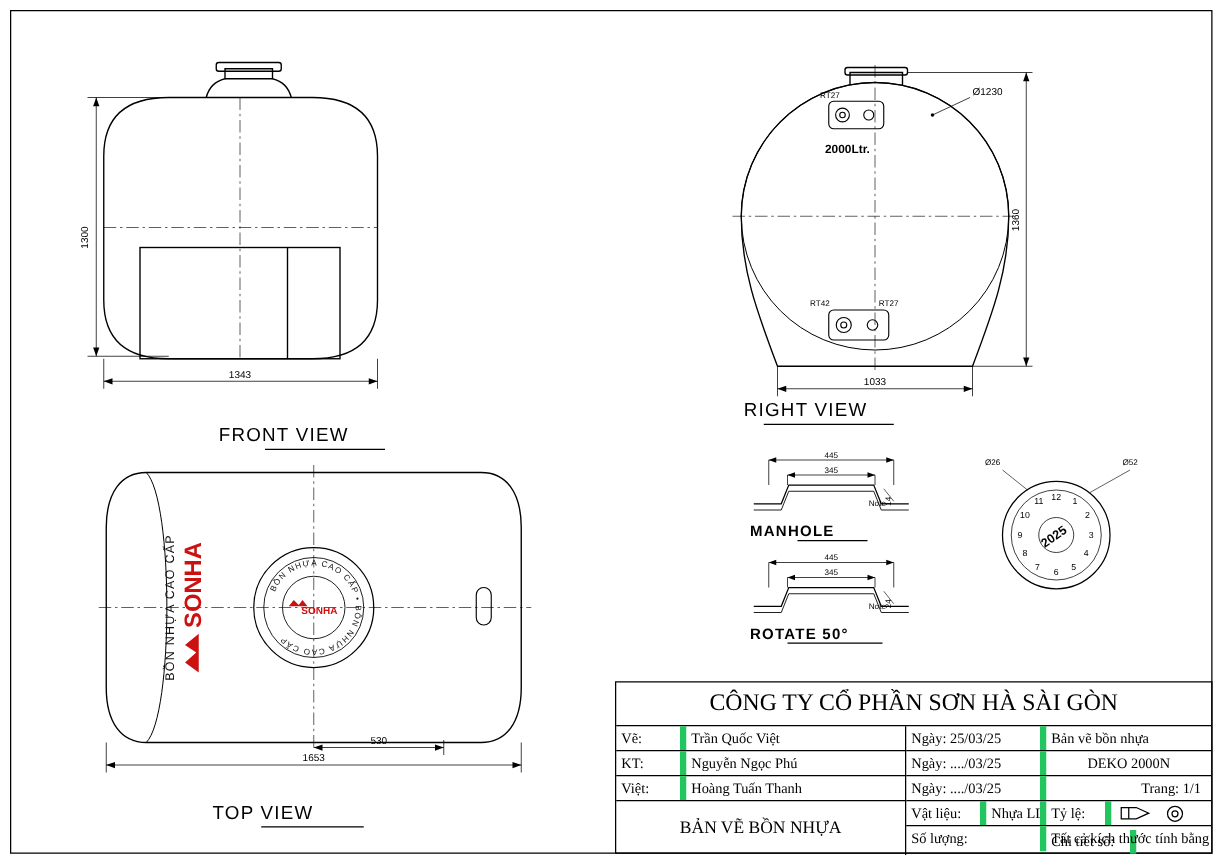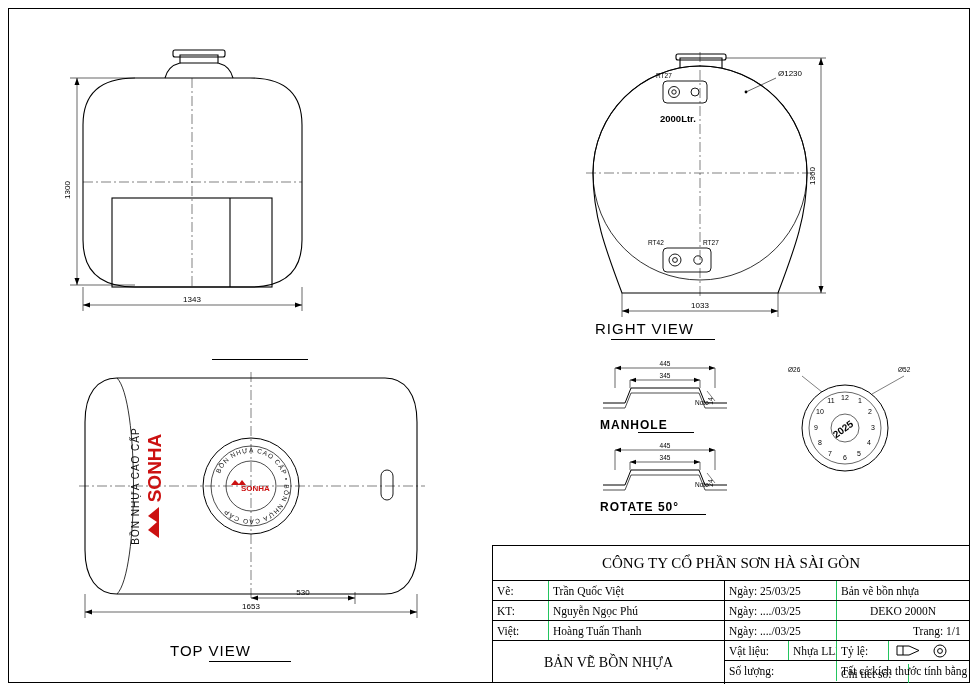--- a/index.html
+++ b/index.html
@@ -8,28 +8,28 @@
   .frame{position:absolute;left:8px;top:8px;width:962px;height:675px;border:1.5px solid #000;box-sizing:border-box;}
   .abs{position:absolute;}
   svg{display:block;}
   .viewlabel{font-family:"Liberation Sans",sans-serif;letter-spacing:1px;text-align:left;}
   .vl-big{font-size:15px;}
   .vl-mid{font-size:12px;font-weight:bold;}
   .dimtxt{font-family:"Liberation Sans",sans-serif;font-size:8px;}
   .tinytxt{font-family:"Liberation Sans",sans-serif;font-size:6.5px;}
   
   .tb{position:absolute;left:492px;top:545px;width:478px;height:138px;border:1.5px solid #000;box-sizing:border-box;}
-  .tb-title{height:34px;border-bottom:1.2px solid #000;display:flex;align-items:center;justify-content:center;font-size:15px;}
+  .tb-title{height:34px;border-bottom:1.2px solid #000;display:flex;align-items:center;justify-content:center;font-size:19px;}
   .tb-body{display:flex;height:103px;}
   .tb-left{width:232px;border-right:1.2px solid #000;box-sizing:border-box;display:flex;flex-direction:column;}
   .tb-right{width:244px;box-sizing:border-box;display:flex;flex-direction:column;}
   .r{display:flex;border-bottom:1px solid #000;height:20px;box-sizing:border-box;align-items:center;}
   .r:last-child{border-bottom:none;}
   .c{padding:0 4px;font-size:11.5px;display:flex;align-items:center;height:100%;box-sizing:border-box;overflow:hidden;white-space:nowrap;}
-  .bdr{border-right:1px solid #22c55e;}
+  .bdr{border-right:5px solid #22c55e;}
   .k{width:56px;}
   .v{flex:1;}
   .tb-left .bignote{flex:1;display:flex;align-items:center;justify-content:center;font-size:14px;}
   .rr{display:flex;height:20px;box-sizing:border-box;border-bottom:1px solid #000;}
   .rr:last-child{border-bottom:none;}
   .v2{flex:1;}
   .sym{display:flex;align-items:center;gap:10px;padding-left:6px;}
 </style>
 </head>
 <body>
@@ -66,20 +66,21 @@
       <g stroke="#000" stroke-width="0.6" fill="none">
         <line x1="43" y1="275" x2="262" y2="275"></line>
         <path d="M43 275 l7 -2.5 l0 5 z" fill="#000" stroke="none"></path>
         <path d="M262 275 l-7 -2.5 l0 5 z" fill="#000" stroke="none"></path>
         <line x1="43" y1="257" x2="43" y2="281"></line>
         <line x1="262" y1="257" x2="262" y2="281"></line>
       </g>
       <text class="dimtxt" x="152" y="272" text-anchor="middle">1343</text>
     </svg>
   </div>
+  <div class="abs viewlabel vl-big" style="left:175px;top:340px;width:170px;">FRONT VIEW</div>
   <div class="abs" style="left:212px;top:359px;width:96px;border-bottom:1.3px solid #000;"></div>
 
   <div class="abs" style="left:550px;top:48px;">
     <svg width="290" height="280" viewBox="0 0 290 280">
       <g stroke="#000" stroke-width="1.1" fill="none">
 
         <path d="M150 18 C91 18, 43 66, 43 125 C43 167, 55 200, 72 245 L228 245 C245 200, 257 167, 257 125 C257 66, 209 18, 150 18 Z"></path>
 
         <circle cx="150" cy="125" r="107" stroke-width="0.8"></circle>
 

